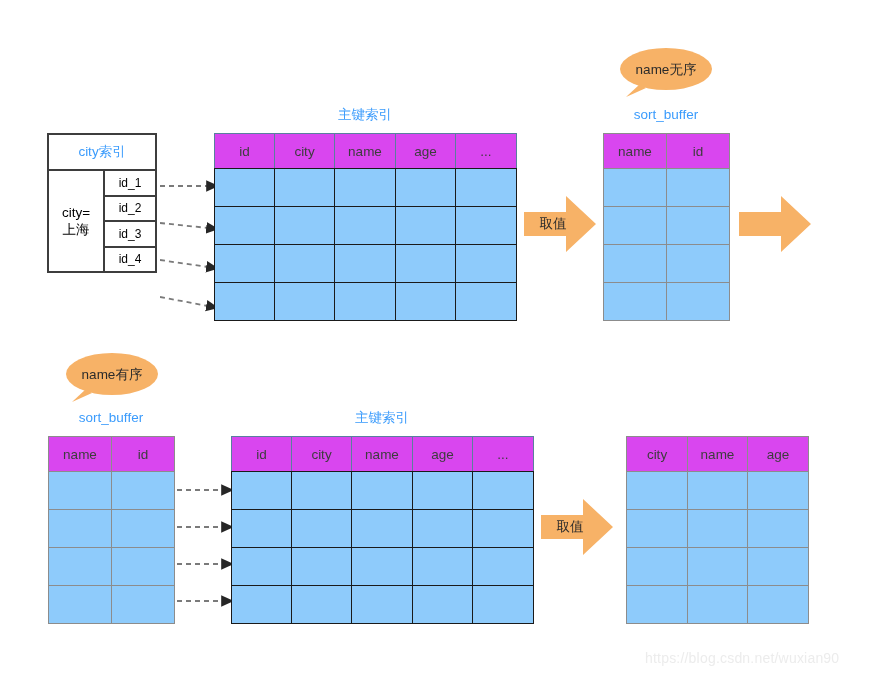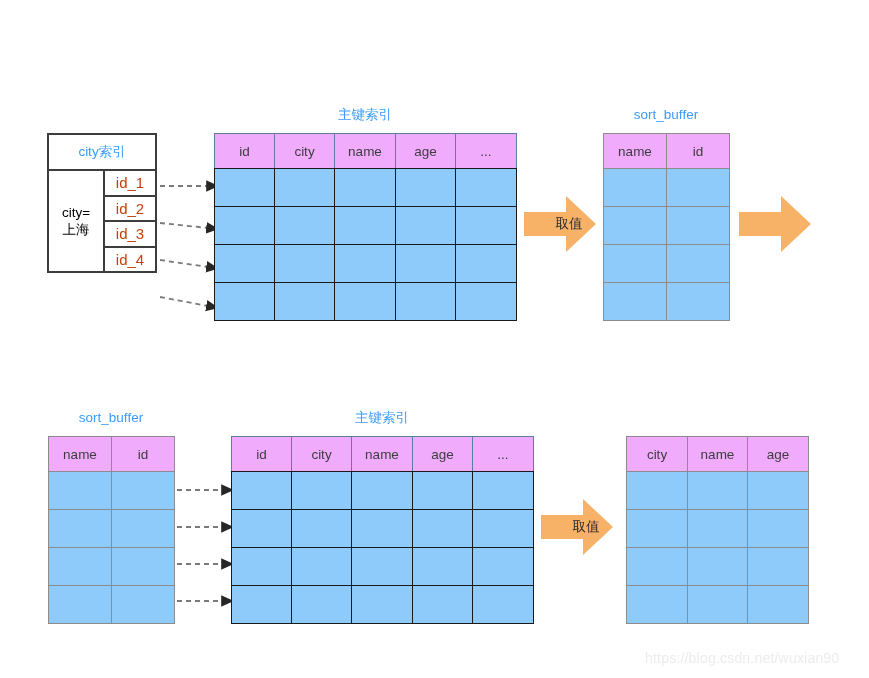--- a/index.html
+++ b/index.html
@@ -38,21 +38,21 @@
   }
   .dtable th, .dtable td {
     padding: 0;
     margin: 0;
     text-align: center;
     font-weight: normal;
     font-size: 13.5px;
     color: #3d3d3d;
   }
   .dtable th {
-    background: #f0abfc;
+    background: #d946ef;
     height: 34px;
   }
   .dtable td {
     background: #8ecbfb;
     height: 37px;
   }
   
   .grid-black th, .grid-black td { border: 1px solid #1a1a1a; }
   .grid-black th { border-color: #5a7f9e; }
   .grid-black thead th { border-bottom: 1px solid #1a1a1a; }
@@ -93,35 +93,35 @@
   .ci-right {
     flex: 1;
     display: flex;
     flex-direction: column;
   }
   .ci-cell {
     flex: 1;
     display: flex;
     align-items: center;
     justify-content: center;
-    font-size: 15px;
-    color: #c2410c;
+    font-size: 12px;
+    color: #000000;
     border-bottom: 2px solid #3d3d3d;
     box-sizing: border-box;
   }
   .ci-cell:last-child { border-bottom: none; }
 
   
   .dasharrow { position: absolute; }
 
   
   .blockarrow { position: absolute; }
   .blockarrow .balabel {
     position: absolute;
-    left: 16px;
+    left: 0;
     top: 0;
     width: 58px;
     height: 100%;
     display: flex;
     align-items: center;
     justify-content: center;
     font-size: 13.5px;
     color: #2b2b2b;
     pointer-events: none;
   }
@@ -236,20 +236,27 @@
     </tbody>
   </table>
 
   <div class="blockarrow" style="left:524px; top:196px; width:72px; height:56px;">
     <svg width="72" height="56">
       <polygon points="0,16 42,16 42,0 72,28 42,56 42,40 0,40" fill="#f7b267"></polygon>
     </svg>
     <div class="balabel">取值</div>
   </div>
 
+  <div class="bubble" style="left:620px; top:47px; width:92px; height:52px;">
+    <svg width="100" height="56" style="position:absolute; left:-4px; top:-3px;">
+      <ellipse cx="50" cy="25" rx="46" ry="21" fill="#f7b267"></ellipse>
+      <polygon points="24,40 10,53 30,44" fill="#f7b267"></polygon>
+    </svg>
+    <div class="btext" style="height:46px;">name无序</div>
+  </div>
 
   <div class="caption abs" style="left:603px; top:107px; width:126px;">sort_buffer</div>
 
   <table class="dtable grid-gray abs" style="left:603px; top:133px; width:126px;">
     <colgroup>
         <col style="width:63px">
         <col style="width:63px">
       </colgroup>
     <thead>
       <tr>
@@ -276,20 +283,27 @@
         </tr>
     </tbody>
   </table>
 
   <div class="blockarrow" style="left:739px; top:196px; width:72px; height:56px;">
     <svg width="72" height="56">
       <polygon points="0,16 42,16 42,0 72,28 42,56 42,40 0,40" fill="#f7b267"></polygon>
     </svg>
   </div>
 
+  <div class="bubble" style="left:66px; top:352px; width:92px; height:52px;">
+    <svg width="100" height="56" style="position:absolute; left:-4px; top:-3px;">
+      <ellipse cx="50" cy="25" rx="46" ry="21" fill="#f7b267"></ellipse>
+      <polygon points="24,40 10,53 30,44" fill="#f7b267"></polygon>
+    </svg>
+    <div class="btext" style="height:46px;">name有序</div>
+  </div>
 
   <div class="caption abs" style="left:48px; top:410px; width:126px;">sort_buffer</div>
 
   <table class="dtable grid-gray abs" style="left:48px; top:436px; width:126px;">
     <colgroup>
         <col style="width:63px">
         <col style="width:63px">
       </colgroup>
     <thead>
       <tr>

